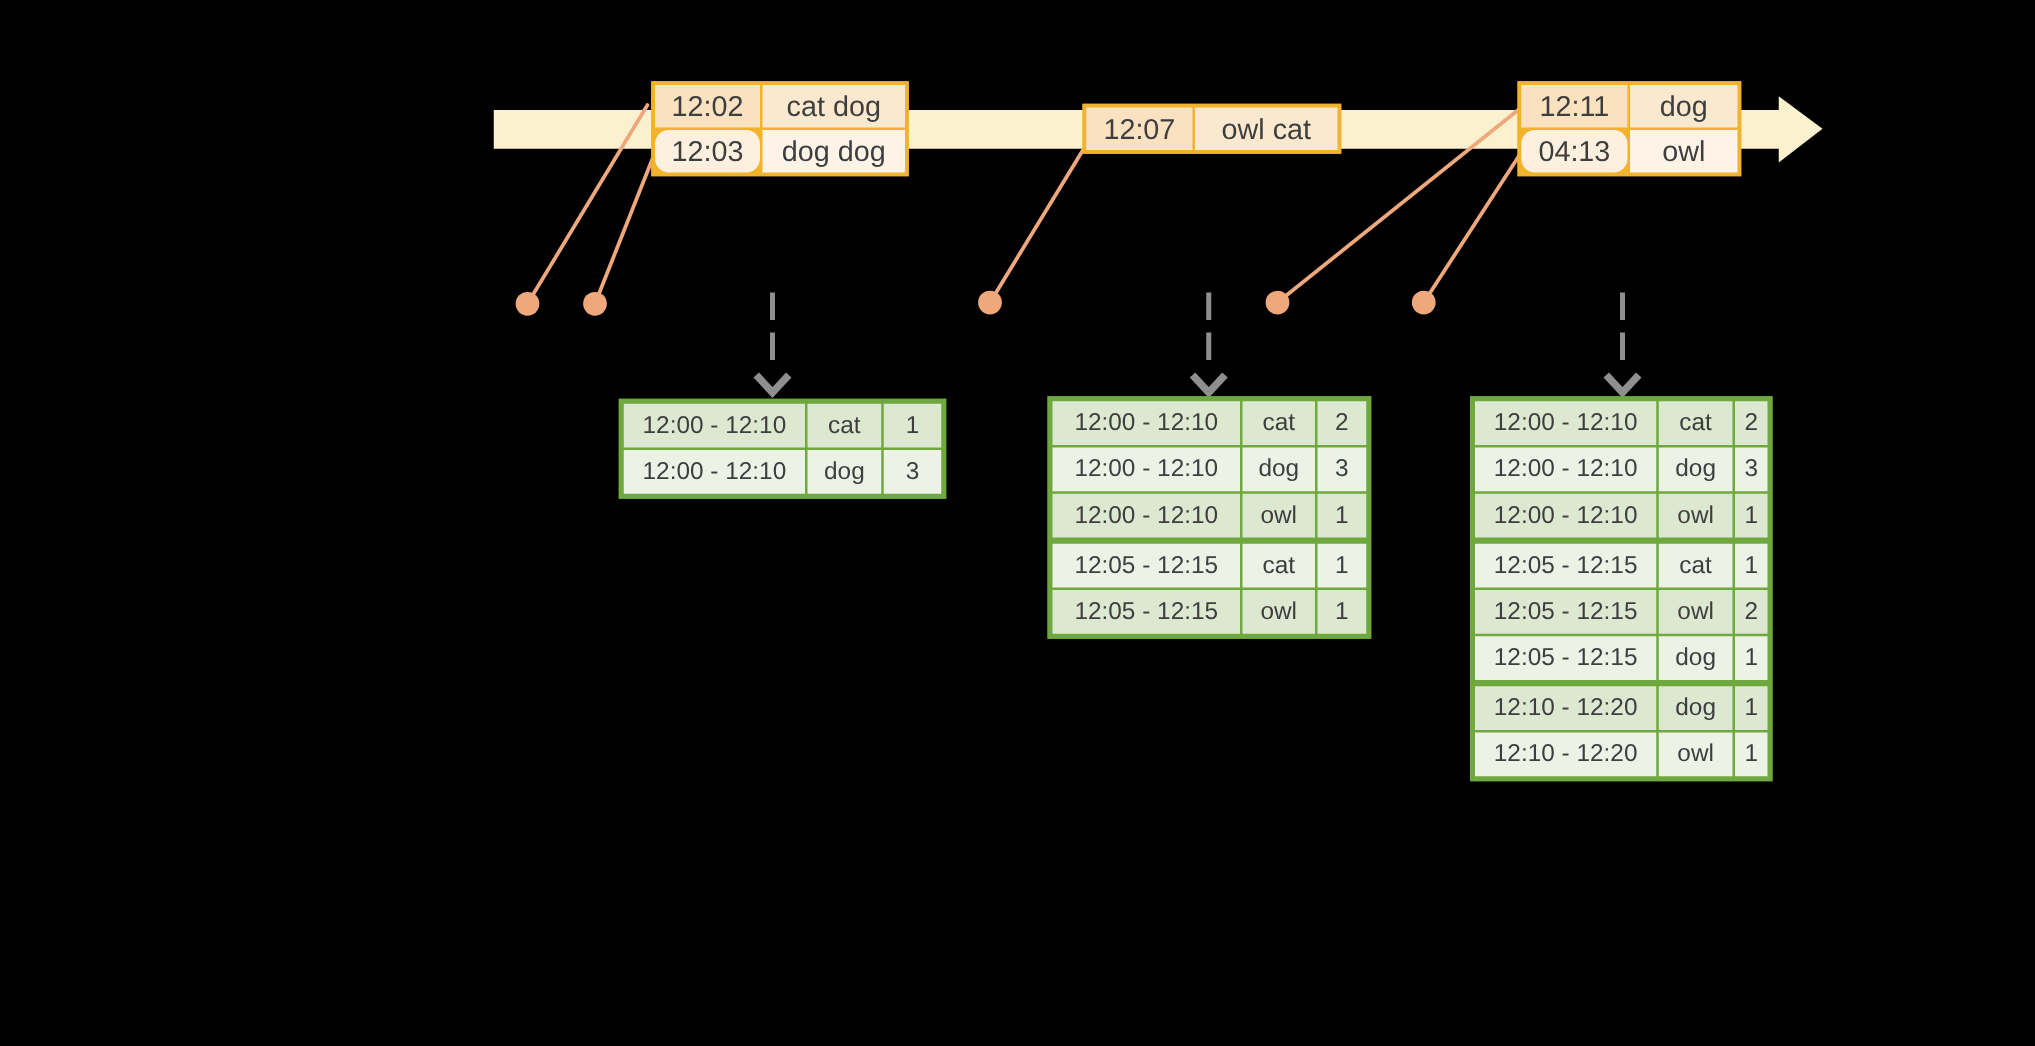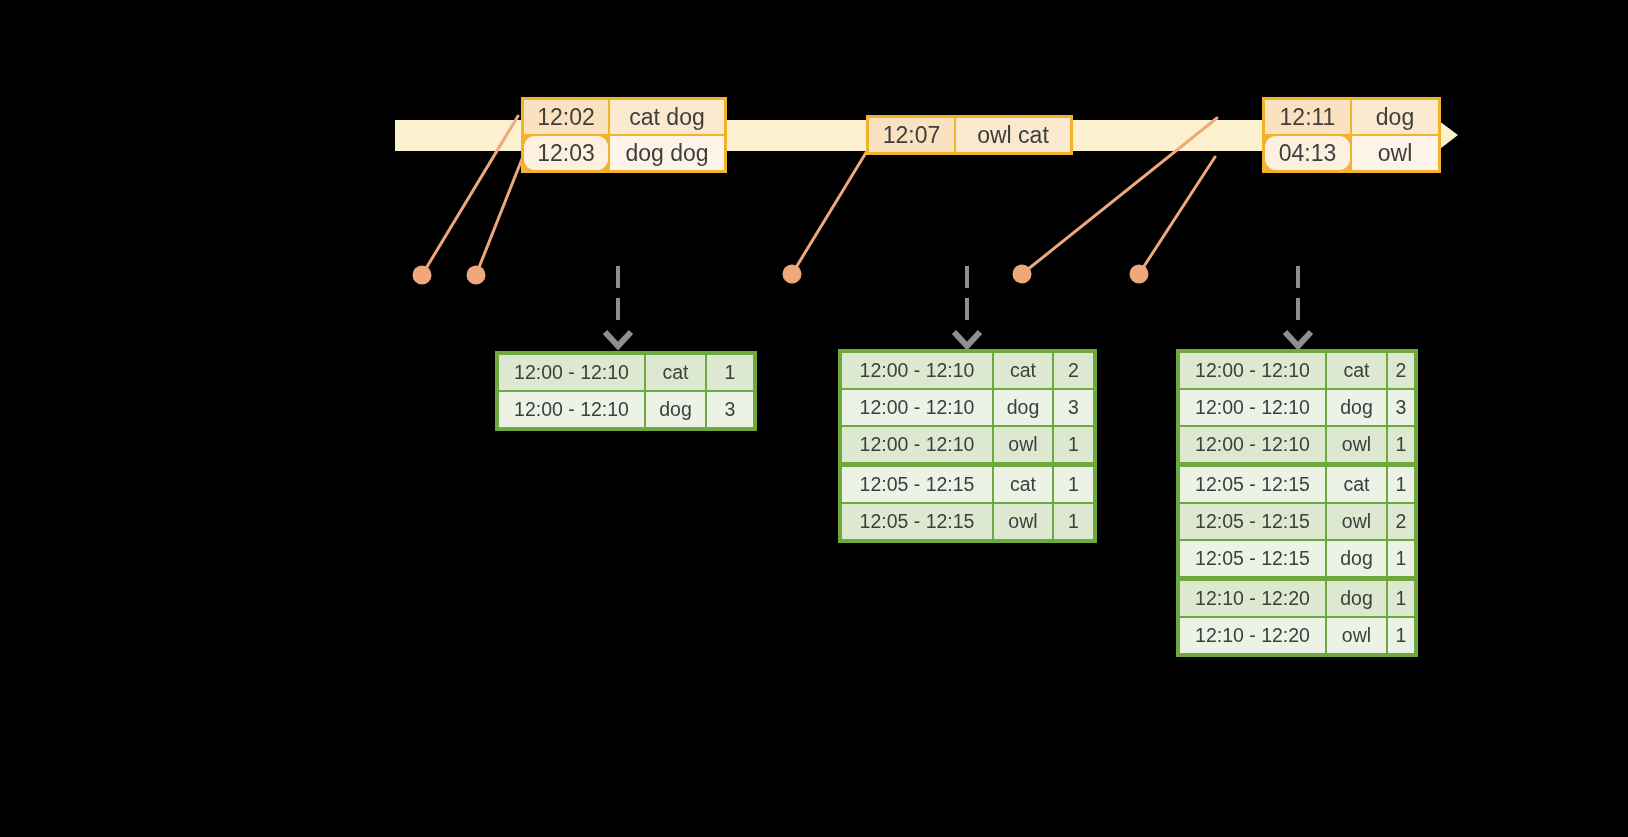--- a/index.html
+++ b/index.html
@@ -16,42 +16,41 @@
     --row-light:#EDF2E7;
     --trigger-gray:#8F8F8F;
     --text:#3E3E3E;
   }
   html,body{margin:0;padding:0;background:var(--background);}
   .stage{
     position:relative;width:1628px;height:737px;overflow:hidden;
     background:var(--background);
     font-family:"Liberation Sans","DejaVu Sans",sans-serif;
     color:var(--text);
-    margin-top:32px;
   }
   .layer{position:absolute;left:0;top:0;}
 
   
   .event-box{
     position:absolute;
     border:3px solid var(--event-border);
     background:var(--event-border);
     display:grid;gap:2px;
   }
   .event-box .ecell{
     display:flex;align-items:center;justify-content:center;
     font-size:23px;height:34px;
   }
   .event-box .r0.et{background:var(--event-time-dark);}
   .event-box .r0.ew{background:var(--event-word-dark);}
   .event-box .r1.et{background:var(--event-time-light);border-radius:11px;}
   .event-box .r1.ew{background:var(--event-word-light);}
   #ebox1{left:521px;top:65px;grid-template-columns:84px 114px;}
   #ebox2{left:866px;top:83px;grid-template-columns:85px 114px;text-align:center;}
-  #ebox3{left:1262px;top:65px;grid-template-columns:85px 86px;}
+  #ebox3{left:1214px;top:65px;grid-template-columns:85px 86px;}
 
   
   .gtable{
     position:absolute;
     border:4px solid var(--table-border);
     background:var(--table-border);
     display:flex;flex-direction:column;
   }
   .grow{display:grid;column-gap:2px;margin-top:2px;}
   .grow:first-child{margin-top:0;}

